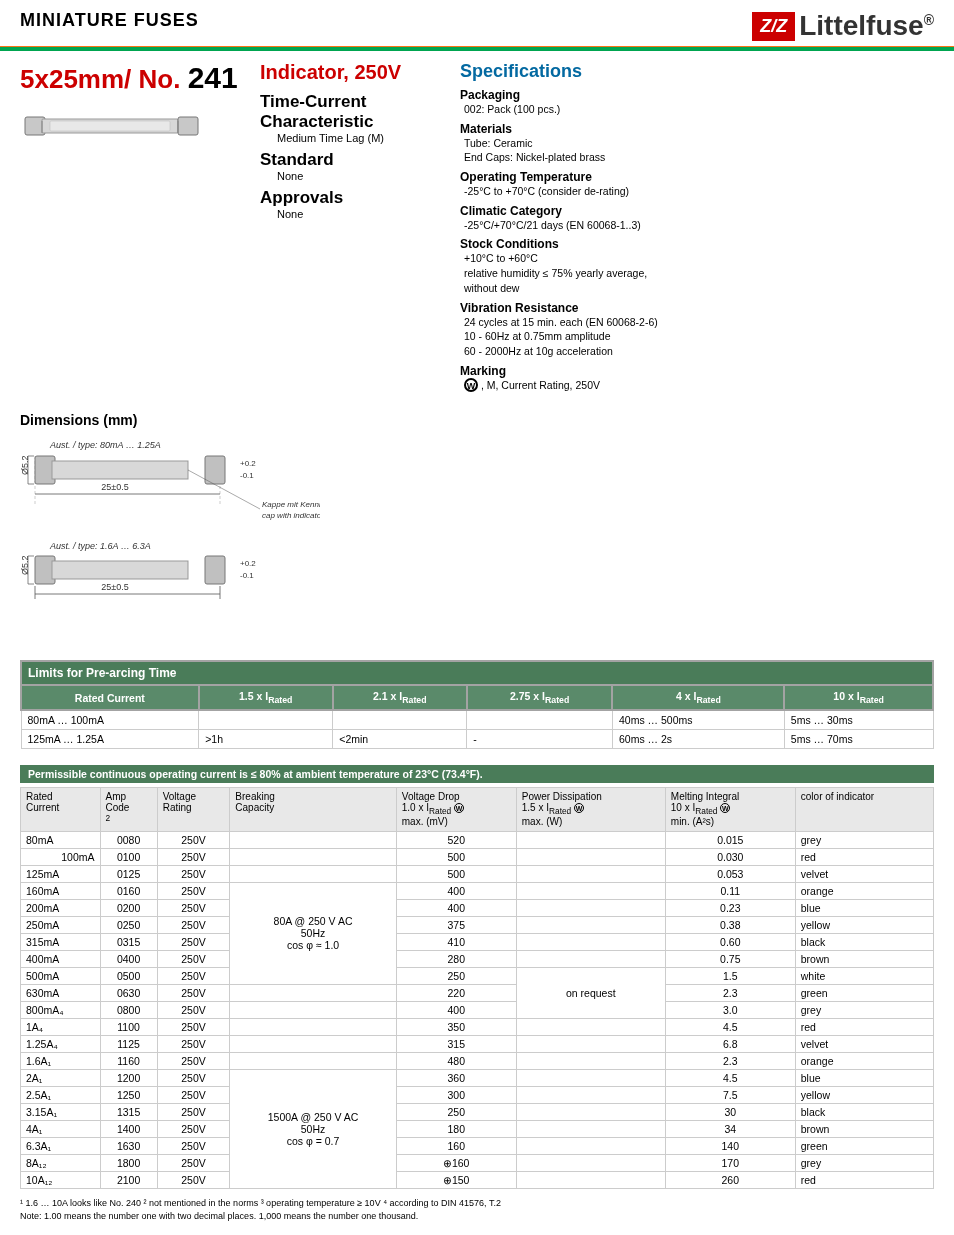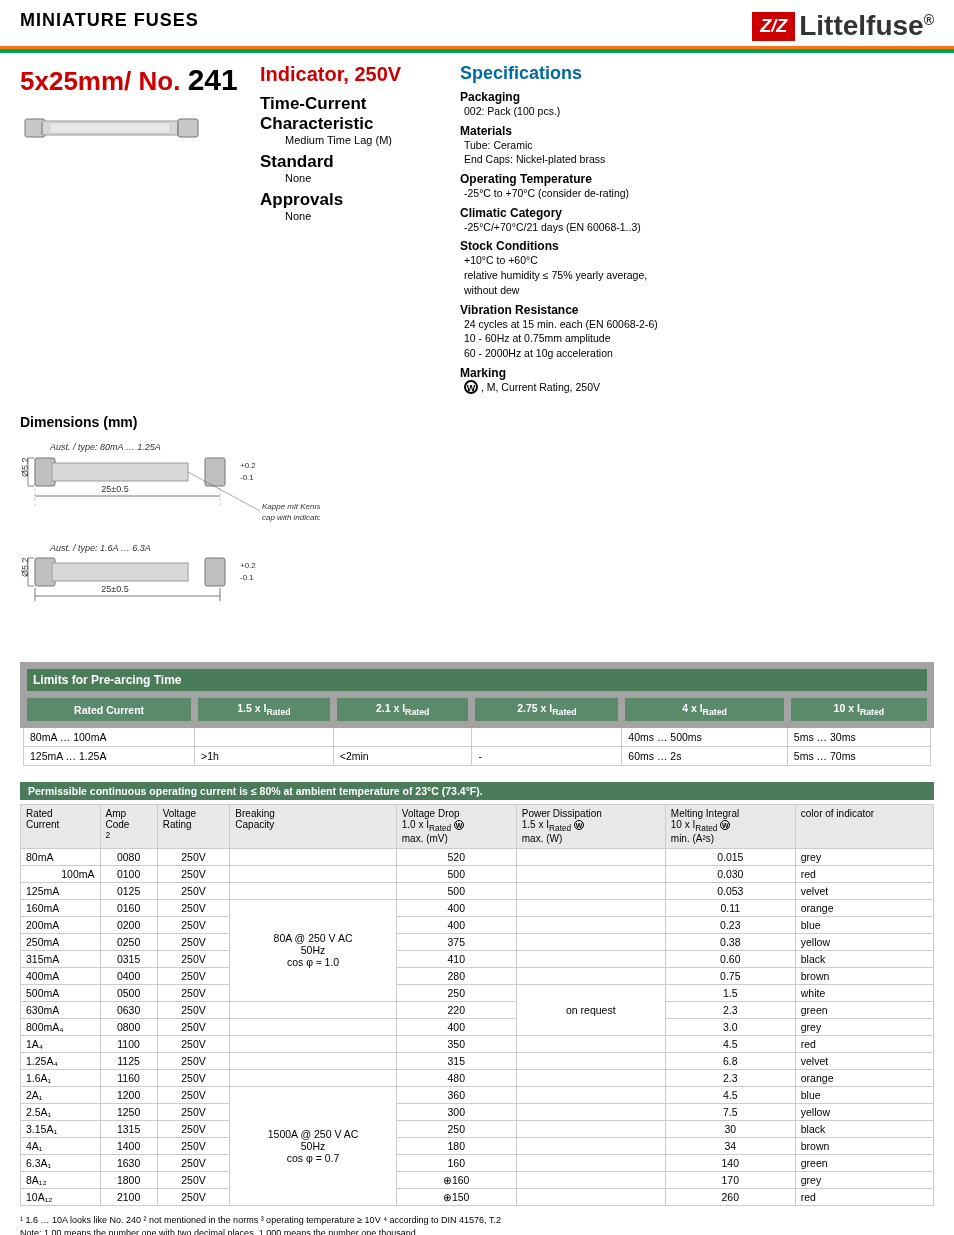--- a/index.html
+++ b/index.html
@@ -12,21 +12,21 @@
       min-height: 1235px;
       padding: 0;
     }
 
     
     .header {
       display: flex;
       justify-content: space-between;
       align-items: flex-start;
       padding: 10px 20px 4px 20px;
-      border-bottom: 3px solid #f97316;
+      border-bottom: 1px solid #f97316;
     }
     .header-title {
       font-size: 18px;
       font-weight: bold;
       letter-spacing: 1px;
       text-transform: uppercase;
       font-variant: small-caps;
     }
     .logo-area {
       display: flex;
@@ -89,21 +89,20 @@
 
     .spec-section {
       margin-bottom: 6px;
     }
     .spec-label {
       font-weight: bold;
       font-size: 17px;
     }
     .spec-value {
       font-size: 11px;
-      margin-left: 8px;
       padding-left: 17px;
     }
 
     
     .right-col {
       flex: 1;
     }
 
     .specs-title {
       font-size: 18px;
@@ -147,21 +146,21 @@
       margin-bottom: 8px;
     }
     .pre-arc-table thead tr {
       background: #4a7c59;
       color: #fff;
     }
     .pre-arc-table thead th {
       padding: 4px 6px;
       font-size: 10.5px;
       font-weight: bold;
-      border: 7px solid #a3a3a3;
+      border: 2px solid #a3a3a3;
     }
     .pre-arc-table tbody td {
       padding: 3px 6px;
       font-size: 10.5px;
       border: 1px solid #ccc;
     }
 
     .main-table {
       width: 100%;
       border-collapse: collapse;

